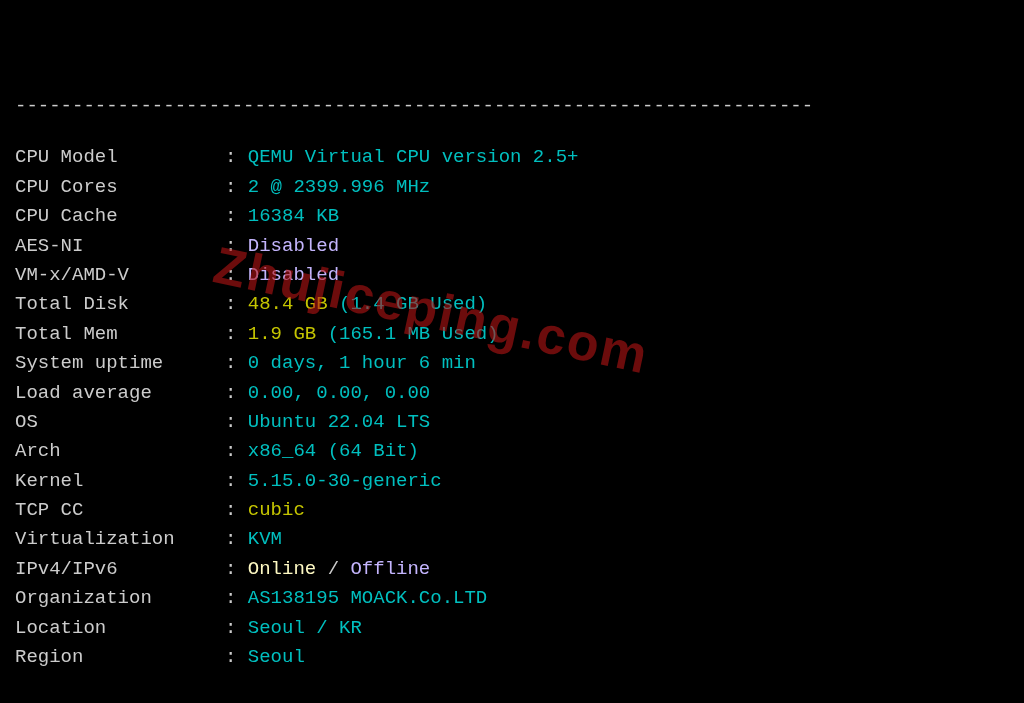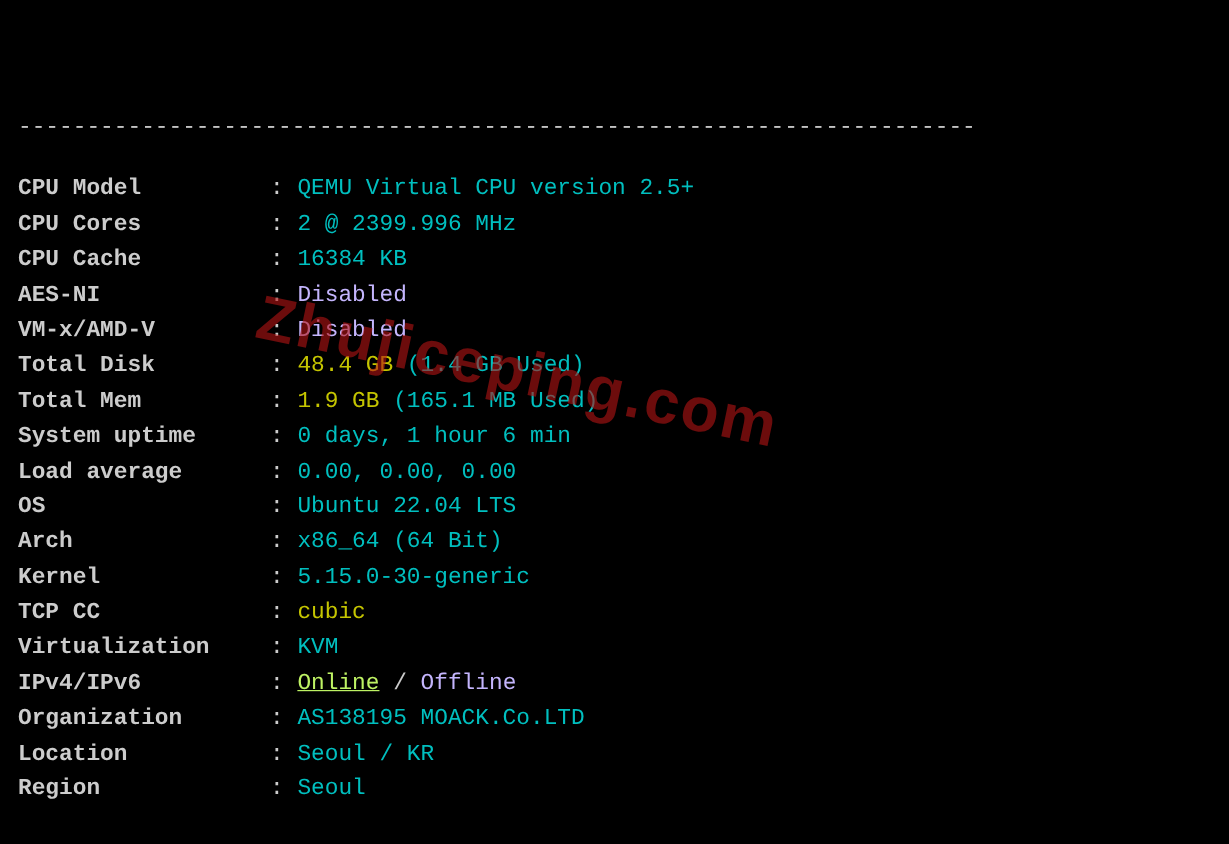--- a/index.html
+++ b/index.html
@@ -20,28 +20,27 @@
       overflow: hidden;
     }
     .line {
       line-height: 1.55;
       height: 29.4px;
     }
     .label {
       color: #ccc;
       display: inline-block;
       width: 210px;
-      font-weight: bold;
     }
     .colon {
       color: #ccc;
     }
     .cyan { color: #00bfbf; font-family: Liberation Mono, monospace; }
     .red { color: #c4b5fd; }
-    .green { color: #bef264; text-decoration: underline; }
+    .green { color: #fef9c3; }
     .yellow { color: #c5c500; margin-top: 12px; }
     .white { color: #ccc; }
     .dashes {
       color: #ccc;
       letter-spacing: 0;
     }
     .watermark {
       position: absolute;
       top: 280px;
       left: 210px;

